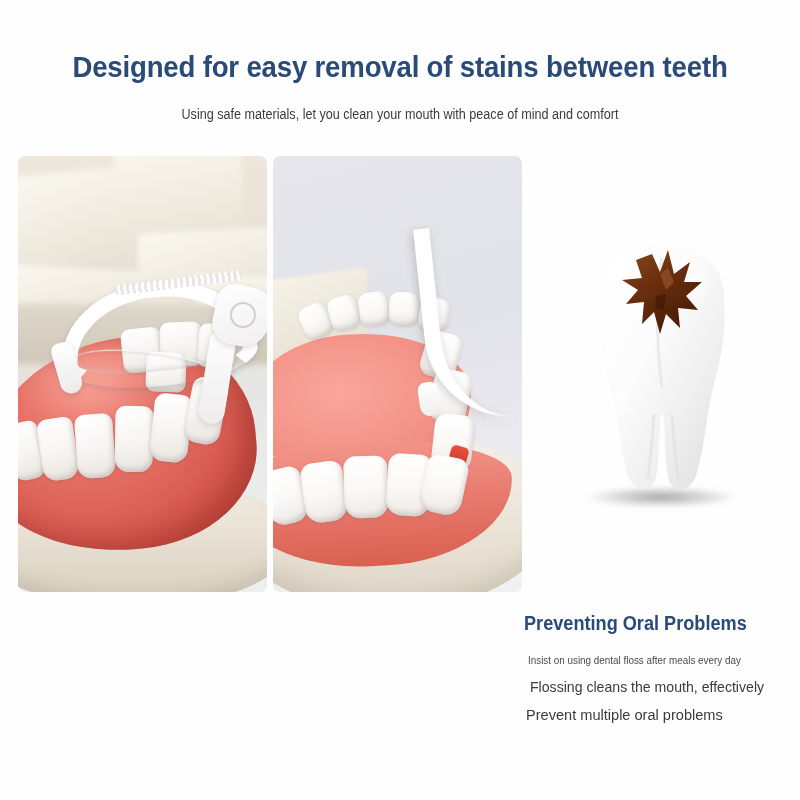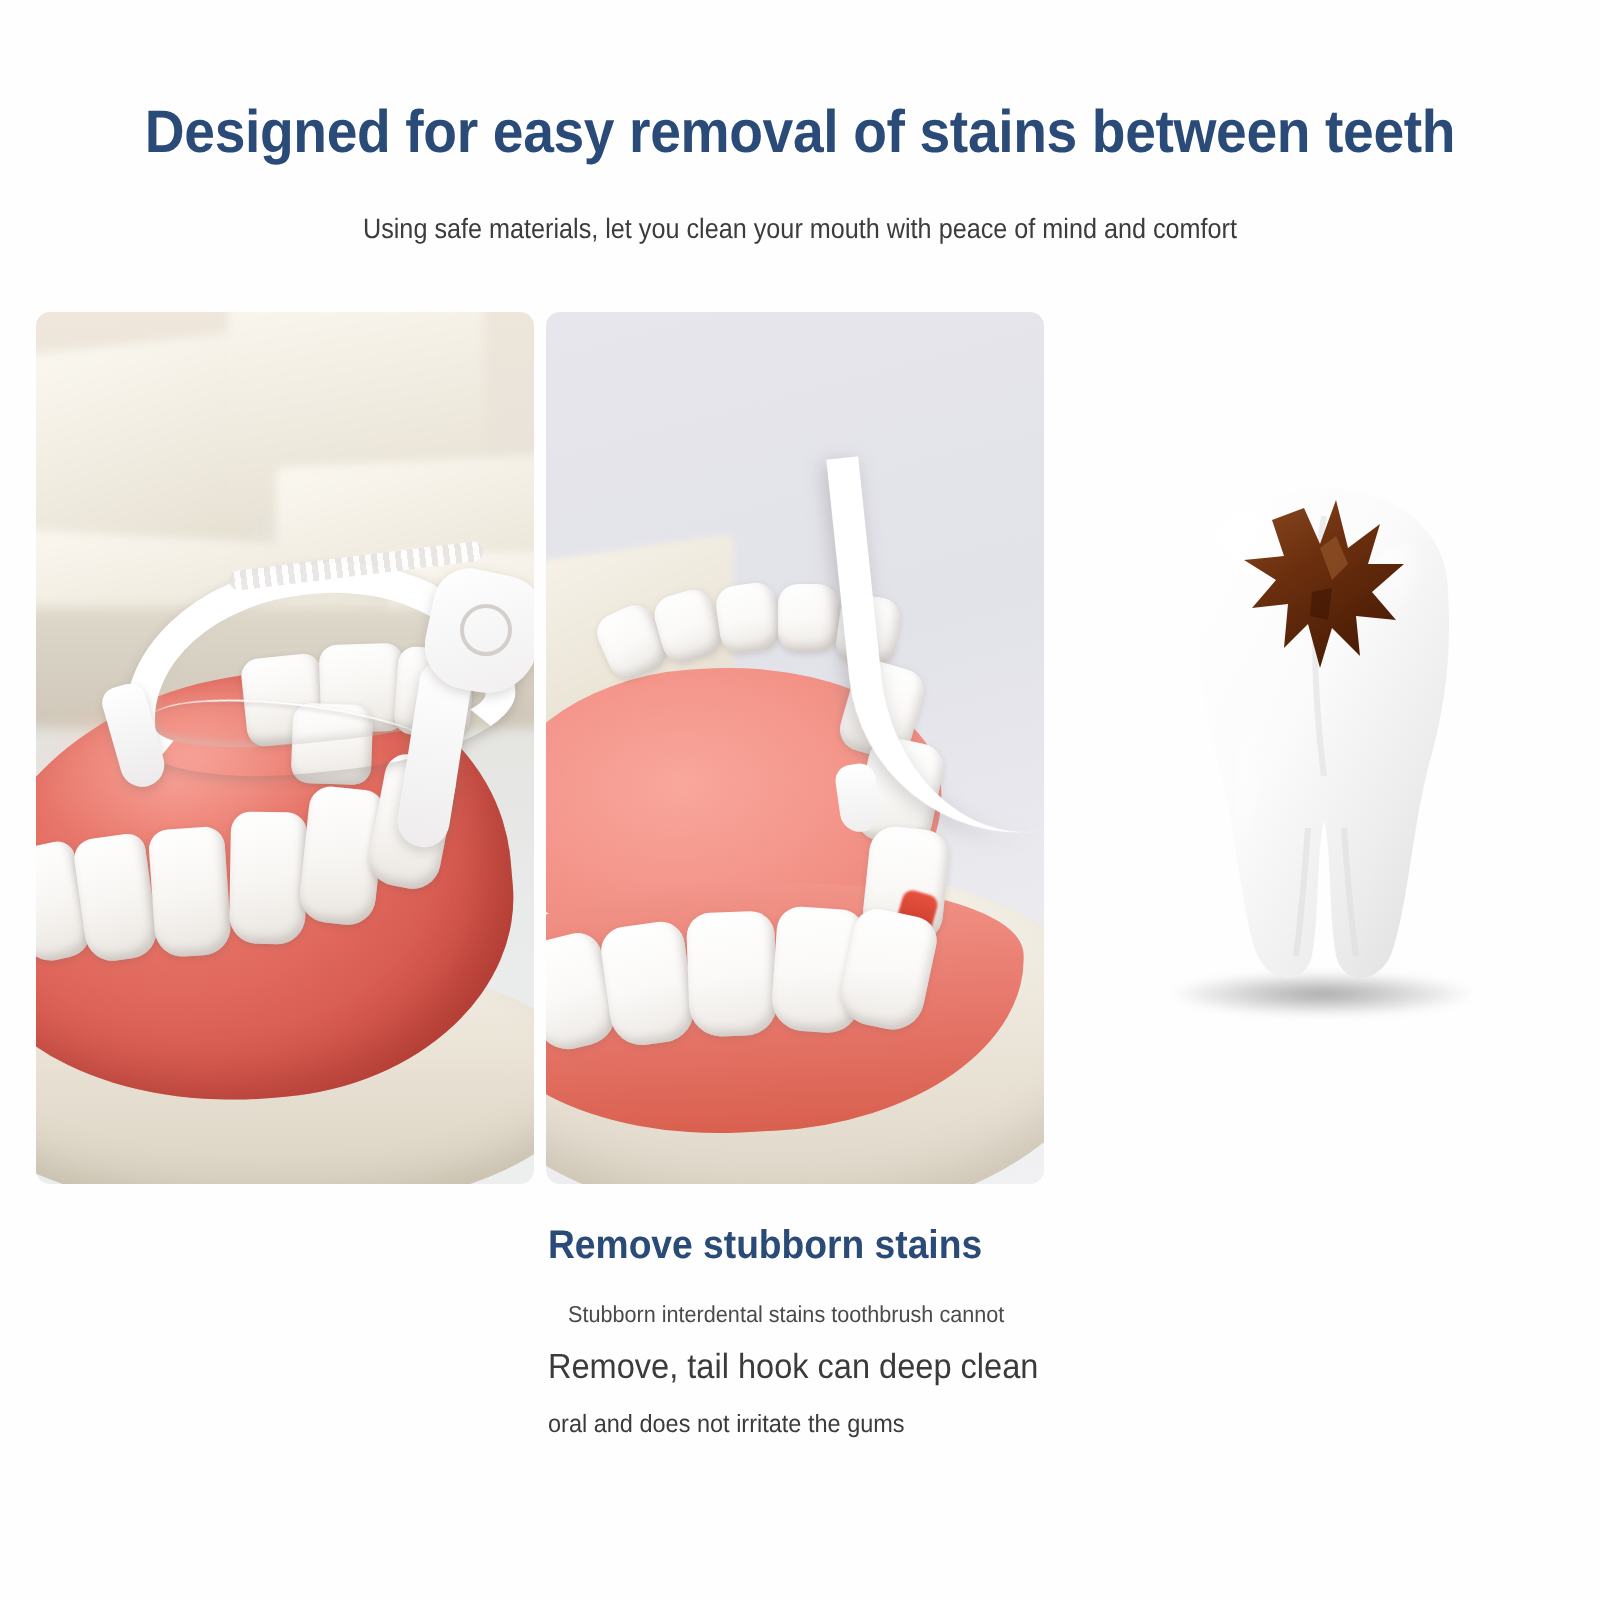--- a/index.html
+++ b/index.html
@@ -436,23 +436,23 @@
           <path d="M100 58 L110 56 L108 72 L99 70 Z" fill="#3d1604" opacity="0.6"></path>
         </svg>
       </div>
     </div>
 
   </div>
 
   <div class="cols">
 
 
-    <div class="col col-2">
-      <div class="c-head">Remove stubborn stains</div>
-      <div class="c-small">Stubborn interdental stains toothbrush cannot</div>
-      <div class="c-line l1">Remove, tail hook can deep clean</div>
-      <div class="c-line l2">oral and does not irritate the gums</div>
+
+    <div class="col col-3">
+      <div class="c-head">Preventing Oral Problems</div>
+      <div class="c-small">Insist on using dental floss after meals every day</div>
+      <div class="c-line l1">Flossing cleans the mouth, effectively</div>
+      <div class="c-line l2">Prevent multiple oral problems</div>
     </div>
 
-
   </div>
 
 </div>
 
 </body></html>

